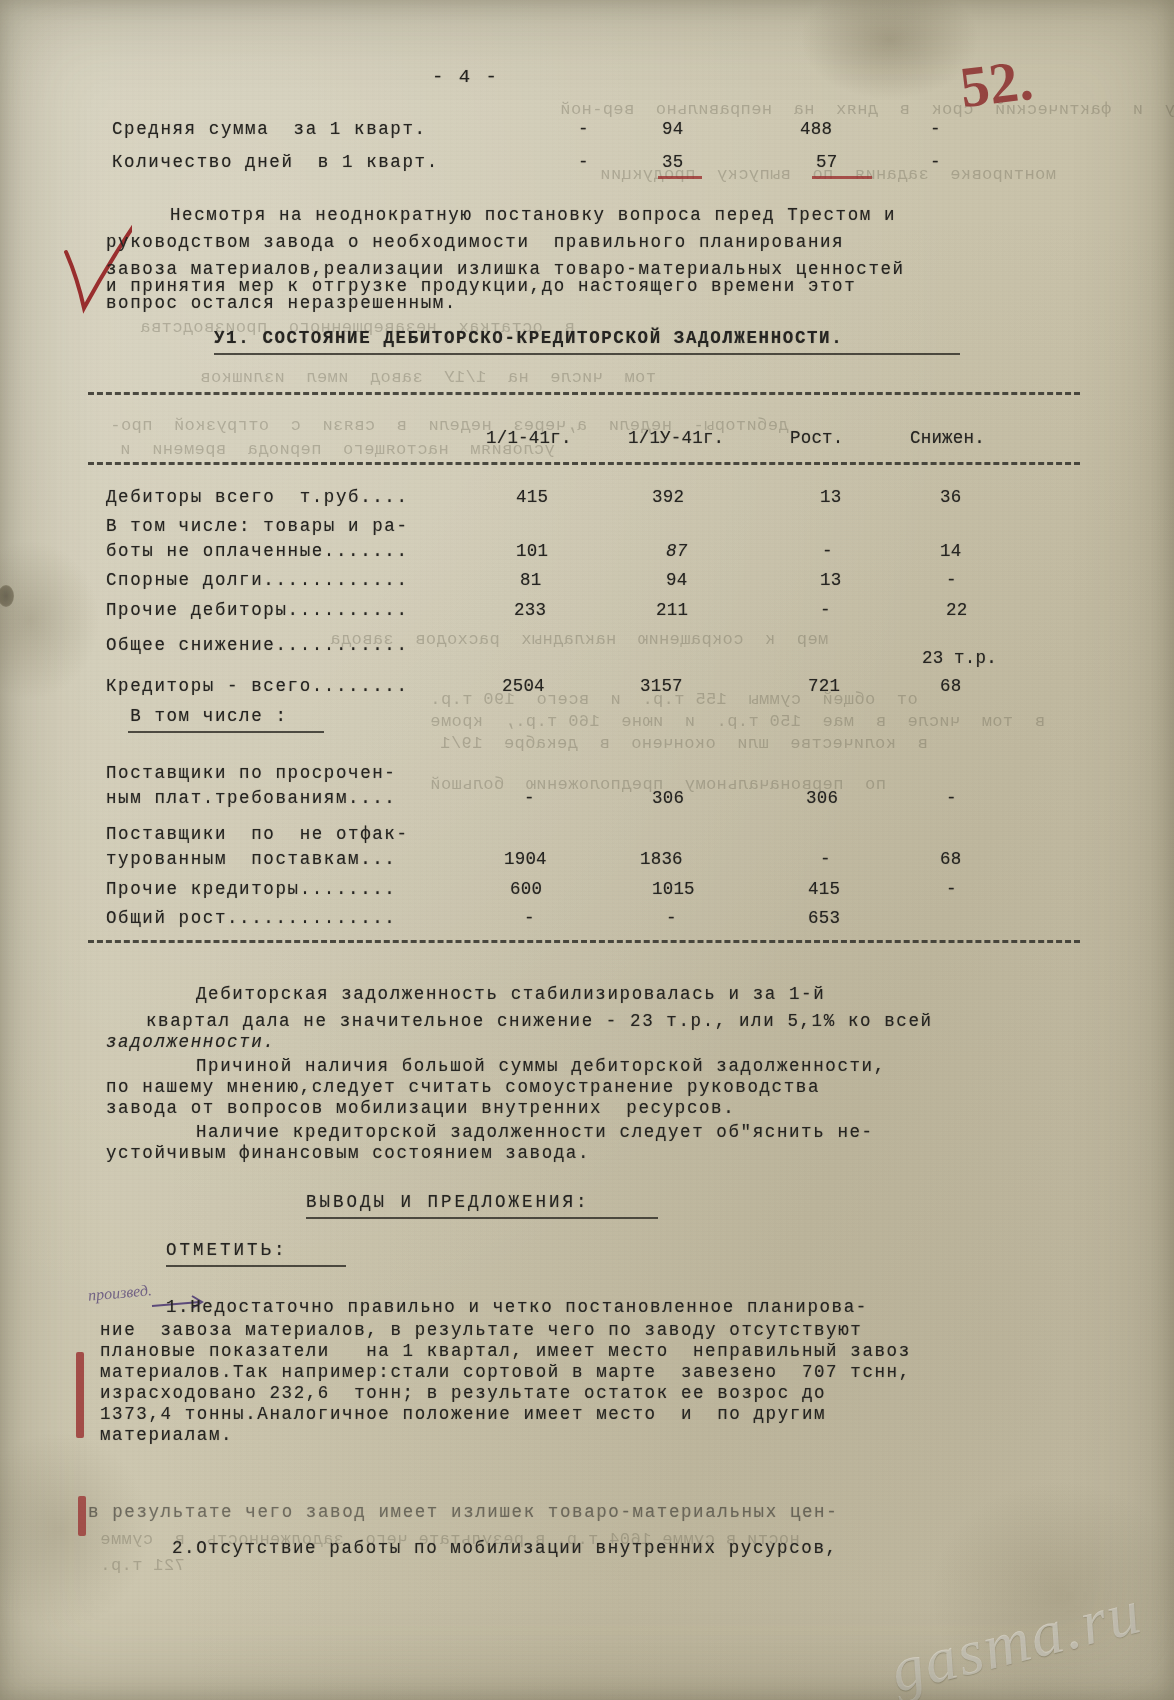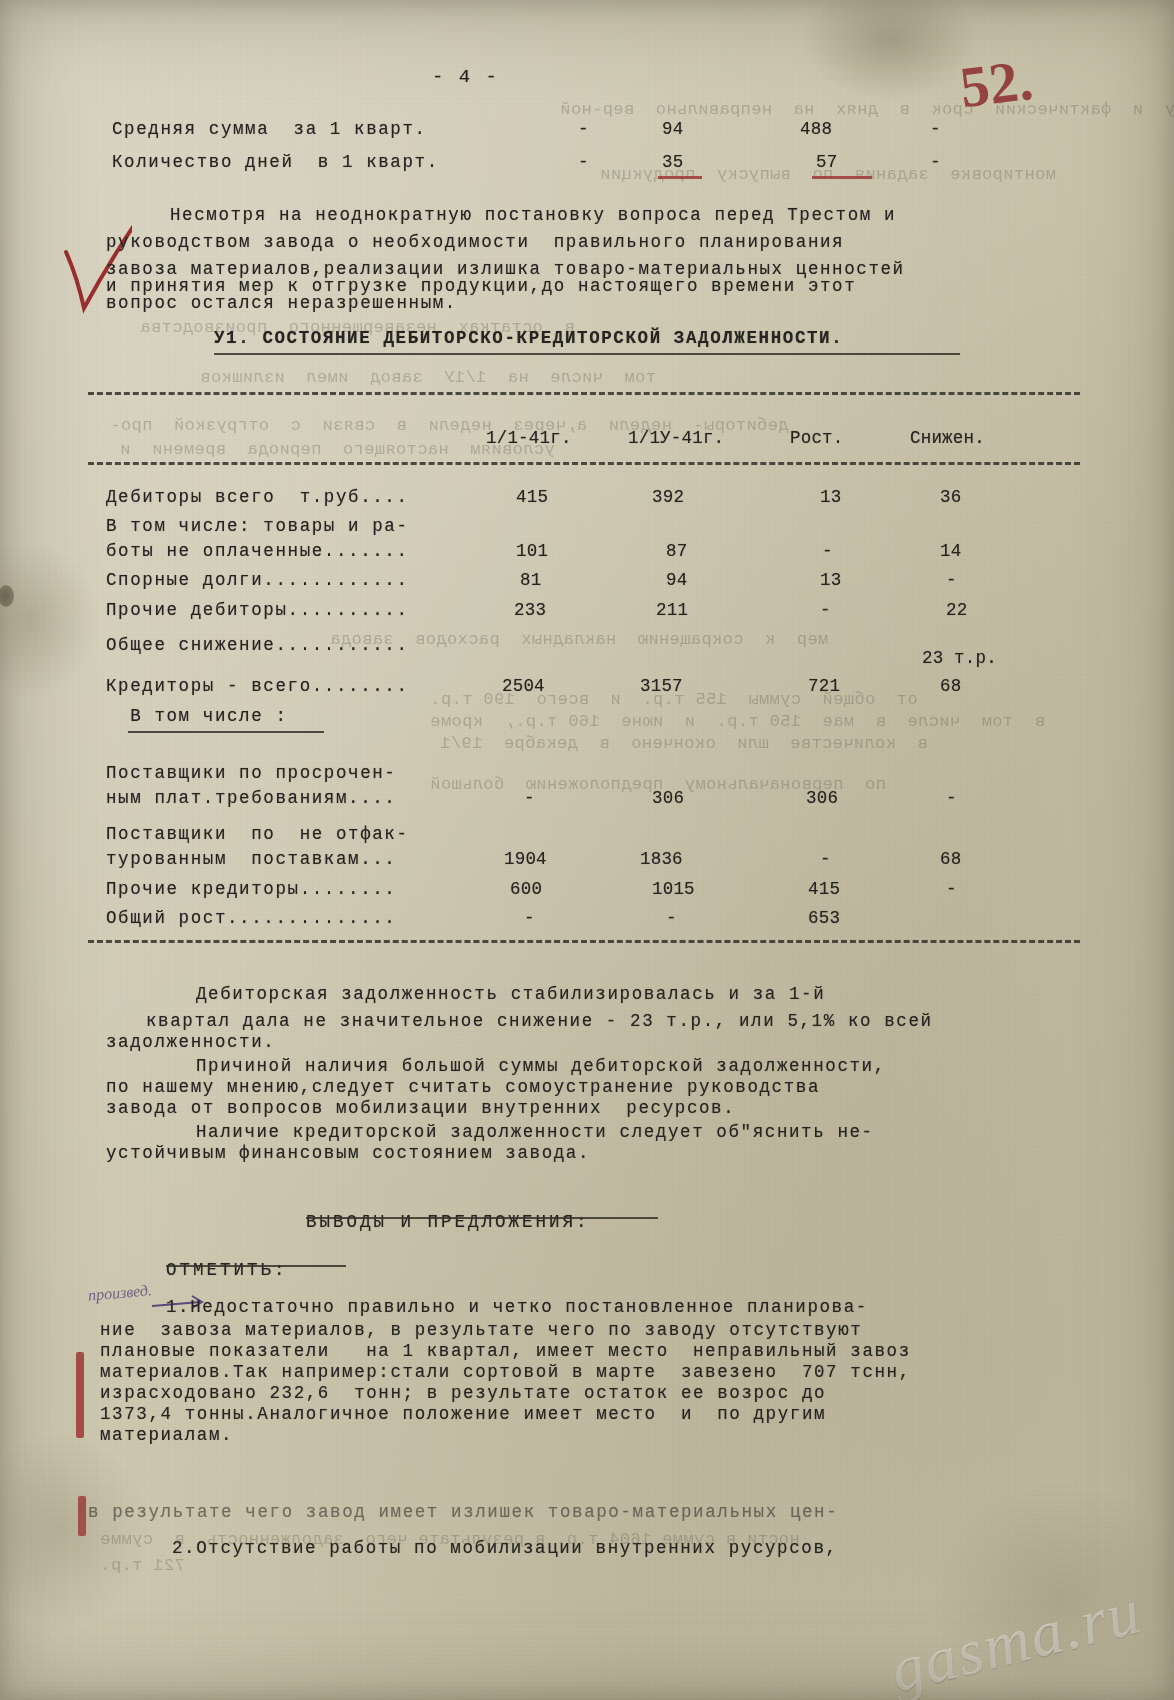--- a/index.html
+++ b/index.html
@@ -55,21 +55,21 @@
   .typed {
     position: absolute;
     white-space: pre;
     font-family: "Liberation Mono", "DejaVu Sans Mono", monospace;
     font-size: 17.5px;
     letter-spacing: 0.2px;
     color: #262522;
     text-shadow: 0 0 1px rgba(40,38,30,0.45);
   }
   .typed.sp { letter-spacing: 1.6px; }
-  .typed.wide { letter-spacing: 3px; margin-top: 20px; }
+  .typed.wide { letter-spacing: 3px; }
   .pgnum {
     font-size: 19px;
     letter-spacing: 2px;
   }
   .dashrule {
     position: absolute;
     height: 0;
     border-top: 3px dashed #33322b;
     opacity: 0.85;
   }
@@ -203,21 +203,21 @@
     <div class="typed tbl-cell" style="left:940px;top:487px;">36</div>
   </div>
 
   <div>
     <div class="typed tbl-cell sp" style="left:106px;top:516px;">В том числе: товары и ра-</div>
   </div>
 
   <div>
     <div class="typed tbl-cell sp" style="left:106px;top:541px;">боты не оплаченные.......</div>
     <div class="typed tbl-cell" style="left:516px;top:541px;">101</div>
-    <div class="typed tbl-cell" style="left:666px;top:541px;">87</div>
+    <div class="typed tbl-cell" style="left:666px;top:541px;font-style:italic;">87</div>
     <div class="typed tbl-cell" style="left:822px;top:541px;">-</div>
     <div class="typed tbl-cell" style="left:940px;top:541px;">14</div>
   </div>
 
   <div>
     <div class="typed tbl-cell sp" style="left:106px;top:570px;">Спорные долги............</div>
     <div class="typed tbl-cell" style="left:520px;top:570px;">81</div>
     <div class="typed tbl-cell" style="left:666px;top:570px;">94</div>
     <div class="typed tbl-cell" style="left:820px;top:570px;">13</div>
     <div class="typed tbl-cell" style="left:946px;top:570px;">-</div>
@@ -283,21 +283,21 @@
 
   <div>
     <div class="typed tbl-cell sp" style="left:106px;top:908px;">Общий рост..............</div>
     <div class="typed tbl-cell" style="left:524px;top:908px;">-</div>
     <div class="typed tbl-cell" style="left:666px;top:908px;">-</div>
     <div class="typed tbl-cell" style="left:808px;top:908px;">653</div>
   </div>
 
   <div class="typed sp" style="left:196px;top:984px;">Дебиторская задолженность стабилизировалась и за 1-й</div>
   <div class="typed sp" style="left:106px;top:1011px;margin-left:40px;">квартал дала не значительное снижение - 23 т.р., или 5,1% ко всей</div>
-  <div class="typed sp" style="left:106px;top:1032px;">задолженности.</div>
+  <div class="typed sp" style="left:106px;top:1032px;font-style:italic;">задолженности.</div>
 
   <div class="typed sp" style="left:196px;top:1056px;">Причиной наличия большой суммы дебиторской задолженности,</div>
   <div class="typed sp" style="left:106px;top:1077px;">по нашему мнению,следует считать сомоустранение руководства</div>
   <div class="typed sp" style="left:196px;top:1122px;">Наличие кредиторской задолженности следует об"яснить не-</div>
 
   <div class="typed sp" style="left:106px;top:1098px;">завода от вопросов мобилизации внутренних  ресурсов.</div>
   <div class="typed sp" style="left:106px;top:1143px;">устойчивым финансовым состоянием завода.</div>
 
   <div class="typed wide" style="left:306px;top:1192px;">ВЫВОДЫ И ПРЕДЛОЖЕНИЯ:</div>
   <div class="underline" style="left:306px;top:1217px;width:352px;"></div>

